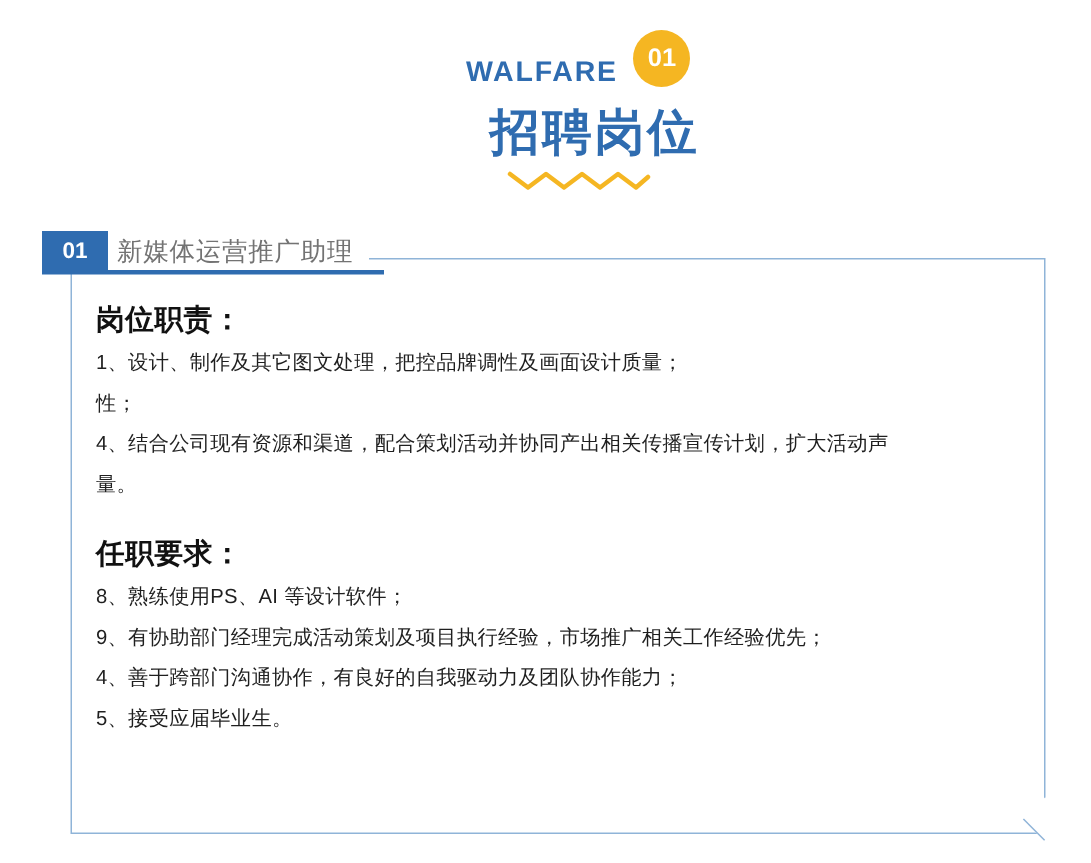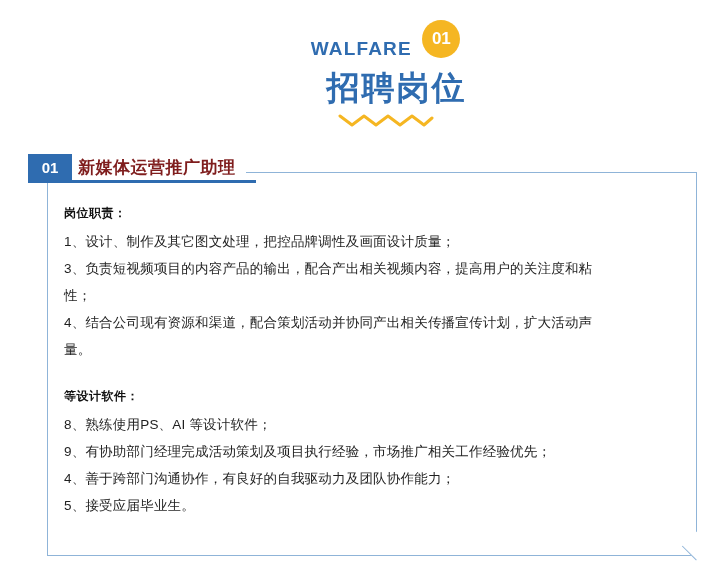--- a/index.html
+++ b/index.html
@@ -90,23 +90,23 @@
     font-size: 15px;
     font-weight: bold;
     padding: 0 8px;
     display: flex;
     align-items: center;
     justify-content: center;
     min-width: 28px;
   }
   .section-title {
     background: #ffffff;
-    color: #7f1d1d;
+    color: #737373;
     font-size: 17px;
-    font-weight: bold;
+    font-weight: normal;
     display: flex;
     align-items: center;
     padding: 0 10px 0 6px;
     letter-spacing: 0.5px;
   }
   .section-underline {
     position: absolute;
     left: 28px;
     top: 180px;
     width: 228px;
@@ -140,21 +140,21 @@
     position: absolute;
     left: 64px;
     top: 200px;
     width: 600px;
     font-size: 13.5px;
     color: #1f1f1f;
     line-height: 27px;
   }
   .block-title {
     font-weight: bold;
-    font-size: 12px;
+    font-size: 19px;
     color: #111111;
     margin-bottom: 1px;
     letter-spacing: 0.5px;
   }
   .line {
     letter-spacing: 0.2px;
   }
   .spacer {
     height: 20px;
   }
@@ -183,29 +183,28 @@
   <div class="section-num">01</div>
   <div class="section-title">新媒体运营推广助理</div>
 </div>
 <div class="section-underline"></div>
 
 <div class="content">
 
   <div class="group">
     <div class="block-title">岗位职责：</div>
     <div class="line">1、设计、制作及其它图文处理，把控品牌调性及画面设计质量；</div>
-    <div class="line">3、负责短视频项目的内容产品的输出，配合产出相关视频内容，提高用户的关注度和粘</div>
     <div class="line">性；</div>
     <div class="line">4、结合公司现有资源和渠道，配合策划活动并协同产出相关传播宣传计划，扩大活动声</div>
     <div class="line">量。</div>
   </div>
 
   <div class="spacer"></div>
 
   <div class="group">
-    <div class="block-title">等设计软件：</div>
+    <div class="block-title">任职要求：</div>
     <div class="line">8、熟练使用PS、AI 等设计软件；</div>
     <div class="line">9、有协助部门经理完成活动策划及项目执行经验，市场推广相关工作经验优先；</div>
     <div class="line">4、善于跨部门沟通协作，有良好的自我驱动力及团队协作能力；</div>
     <div class="line">5、接受应届毕业生。</div>
   </div>
 
 </div>
 
 </body></html>

